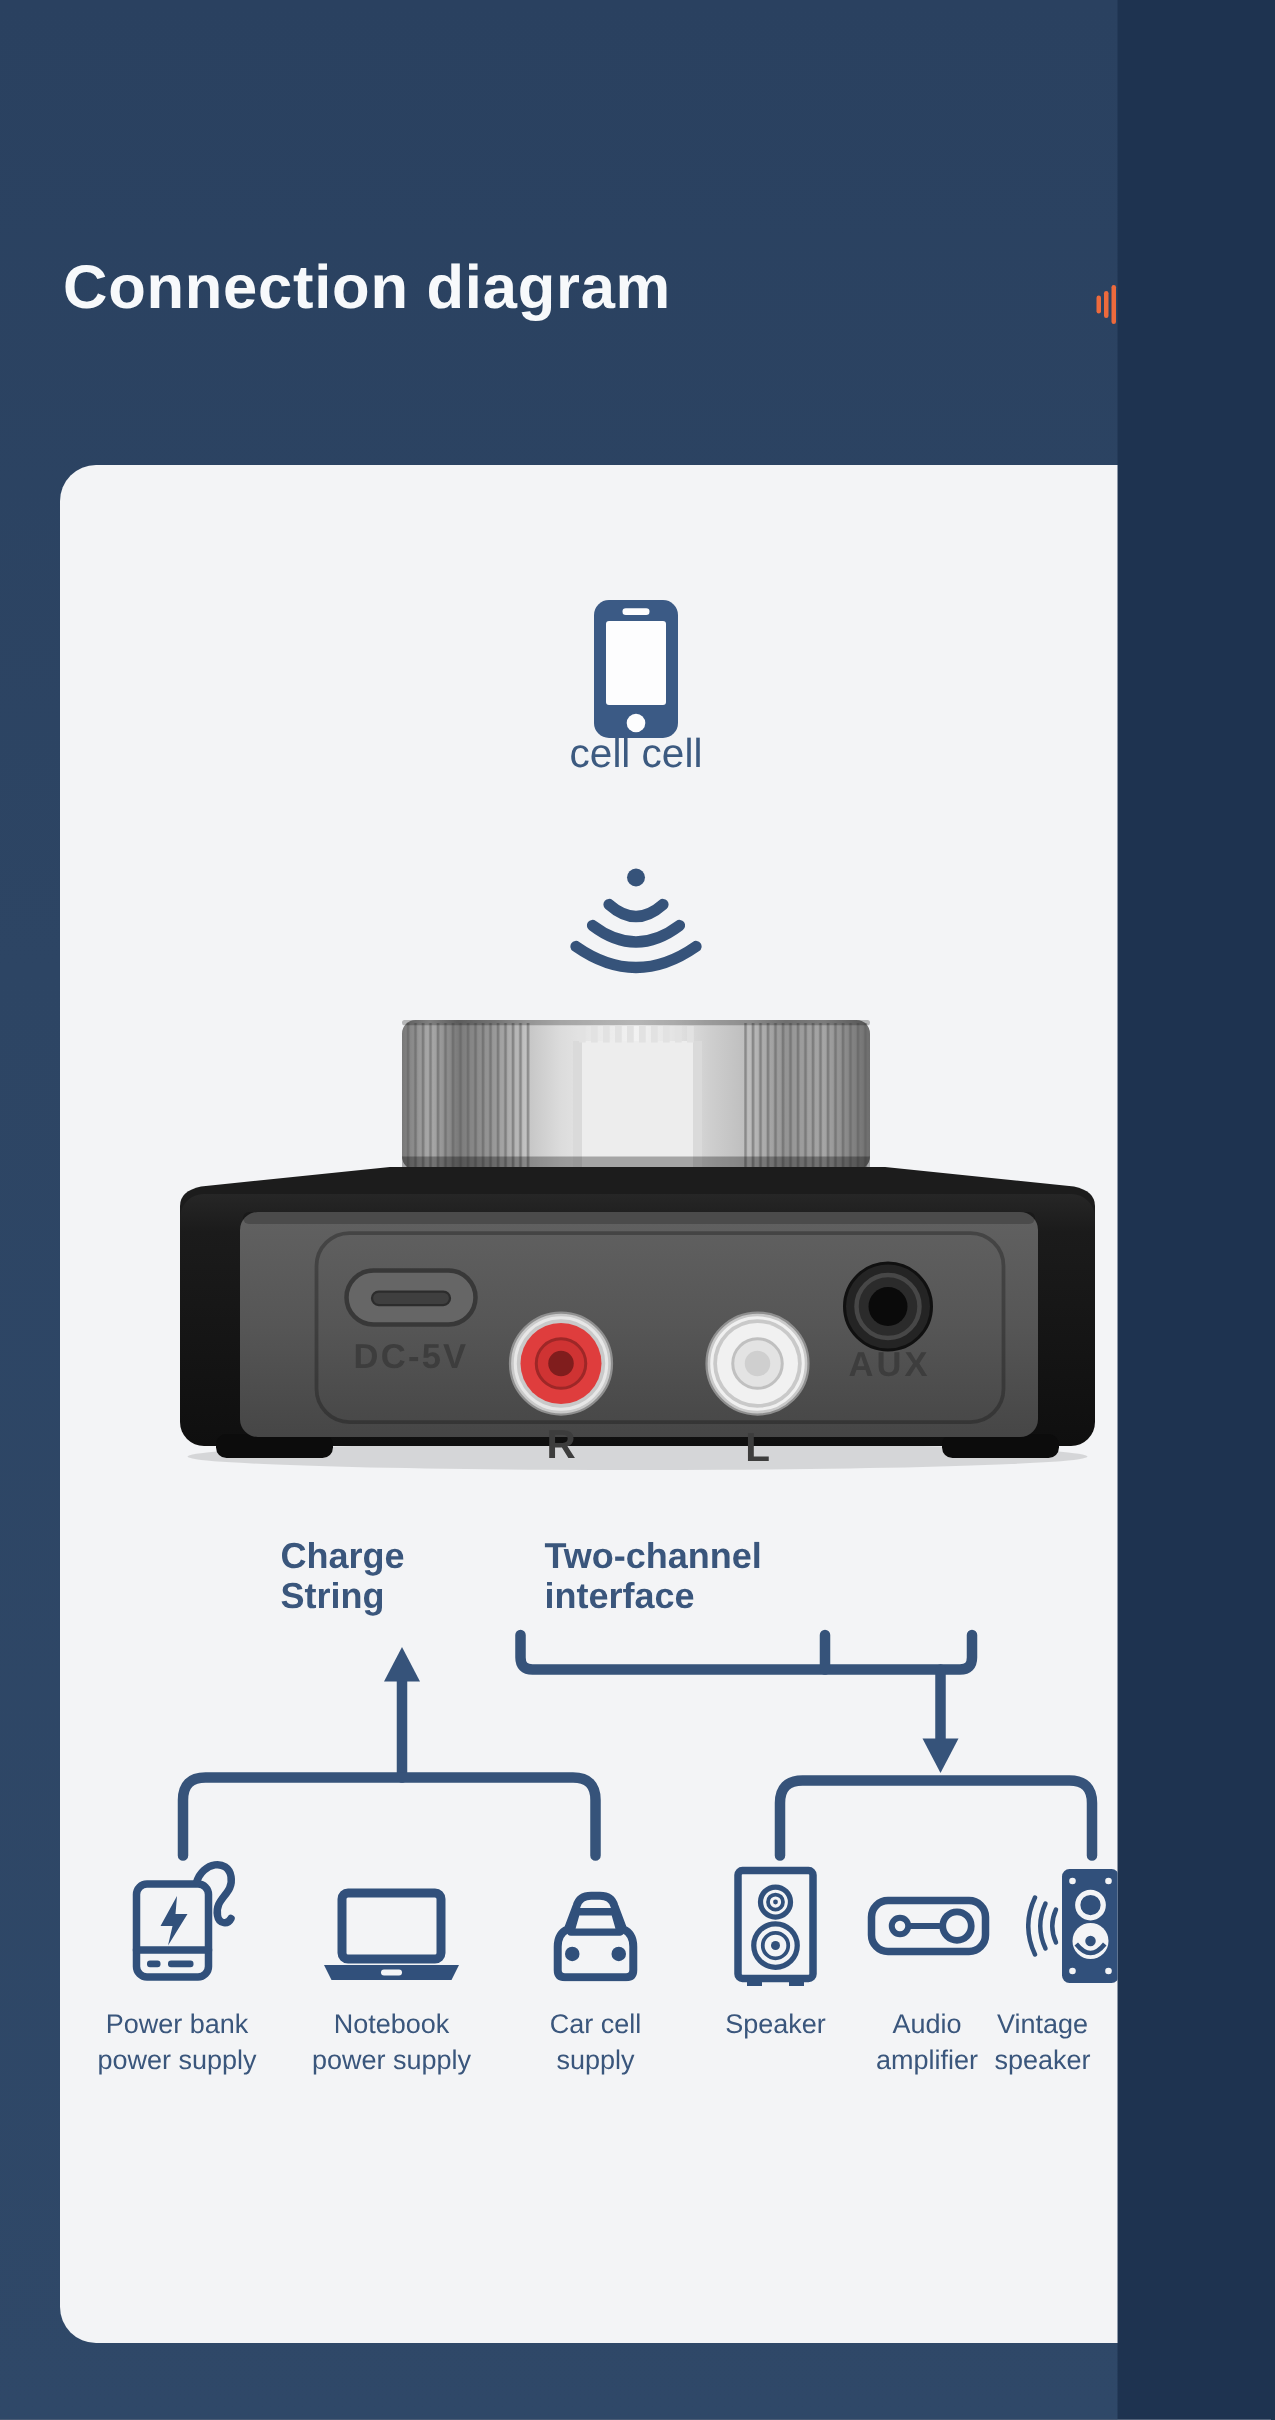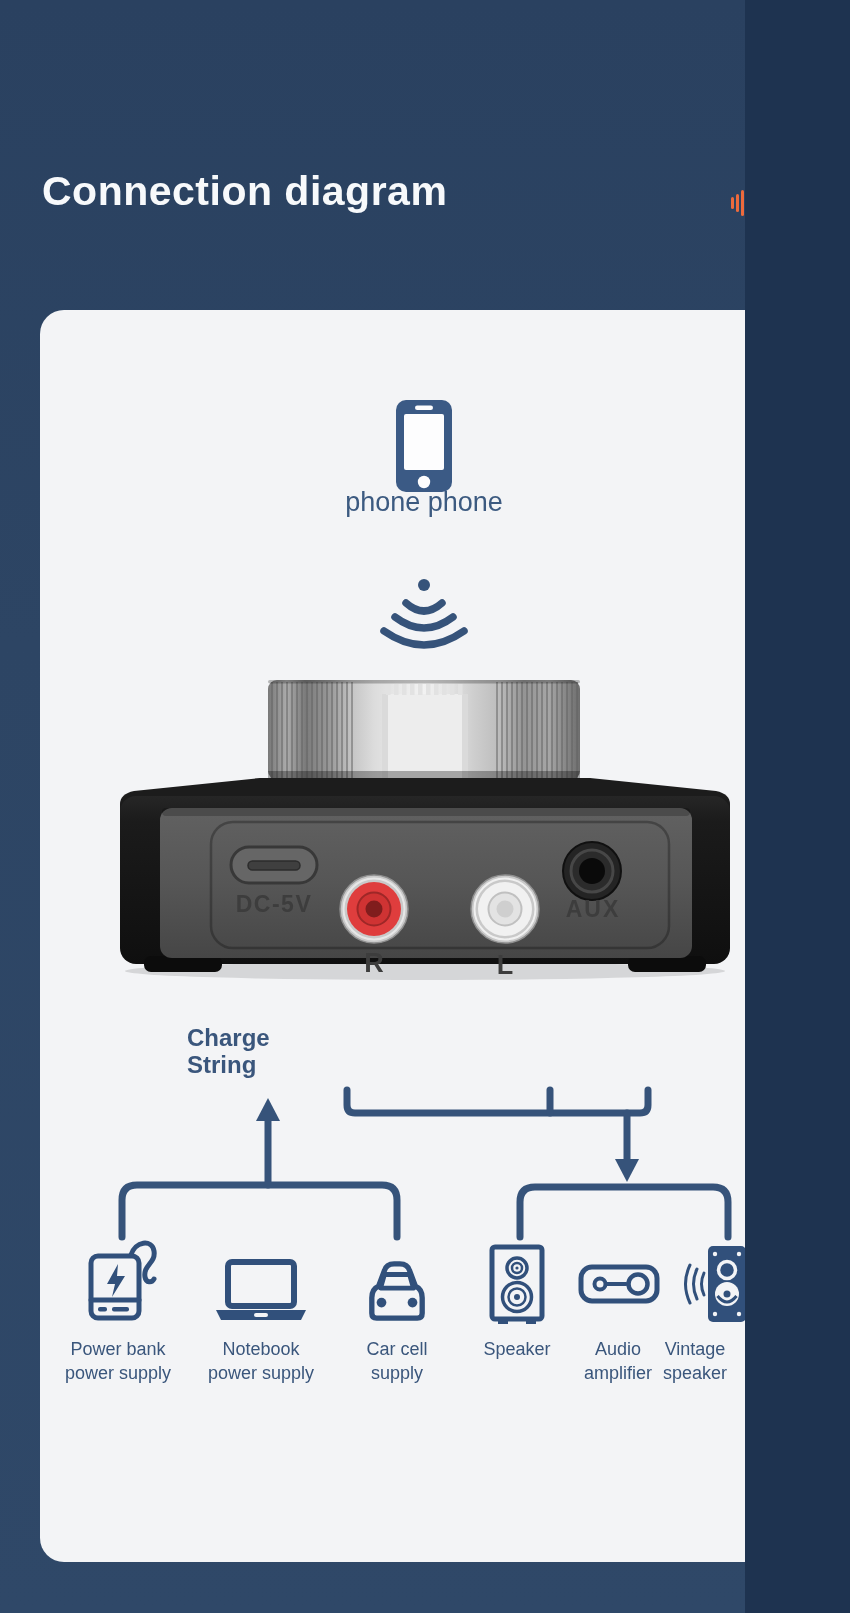--- a/index.html
+++ b/index.html
@@ -42,21 +42,21 @@
   </svg>
 
   <div class="abs card"></div>
 
   <svg class="abs" style="left:393px;top:398px;" width="62" height="96" viewBox="0 0 62 96">
     <rect x="3" y="2" width="56" height="92" rx="10" fill="#3b5a85"></rect>
     <rect x="11" y="16" width="40" height="56" rx="2" fill="#fdfdfe"></rect>
     <rect x="22" y="7.5" width="18" height="4.5" rx="2.2" fill="#fdfdfe"></rect>
     <circle cx="31" cy="84" r="6.2" fill="#fdfdfe"></circle>
   </svg>
-  <div class="abs cellphone-label">phone phone</div>
+  <div class="abs cellphone-label">cell cell</div>
 
   <svg class="abs" style="left:375px;top:576px;" width="100" height="86" viewBox="0 0 100 86">
     <circle cx="49" cy="9" r="6" fill="#36537A"></circle>
     <g fill="none" stroke="#36537A" stroke-width="7.5" stroke-linecap="round">
       <path d="M31,27 Q49,43 67,27"></path>
       <path d="M20,41 Q49,63 78,41"></path>
       <path d="M9,55 Q49,83 89,55"></path>
     </g>
   </svg>
 
@@ -158,20 +158,24 @@
       <circle cx="482" cy="221" r="21" fill="#2b2b2b" stroke="#474747" stroke-width="3"></circle>
       <circle cx="482" cy="221" r="13" fill="#0a0a0a"></circle>
     </g>
     <text class="dev-text" x="483" y="267" font-size="23" letter-spacing="2" text-anchor="middle">AUX</text>
   </svg>
 
   <div class="abs grp-label" style="left:187px;">
     <div>Charge</div>
     <div>String</div>
   </div>
+  <div class="abs grp-label" style="left:363px;">
+    <div>Two-channel</div>
+    <div>interface</div>
+  </div>
 
   <svg class="abs" style="left:0;top:0;pointer-events:none;" width="850" height="1613" viewBox="0 0 850 1613">
     <g fill="none" stroke="#36537A" stroke-width="7" stroke-linecap="round" stroke-linejoin="round">
 
       <path d="M347,1090 L347,1105 Q347,1113 355,1113 L640,1113 Q648,1113 648,1105 L648,1090"></path>
       <path d="M550,1090 L550,1113"></path>
       <path d="M627,1113 L627,1161"></path>
 
       <path d="M268,1118 L268,1185"></path>
       <path d="M122,1237 L122,1200 Q122,1185 137,1185 L382,1185 Q397,1185 397,1200 L397,1237"></path>

